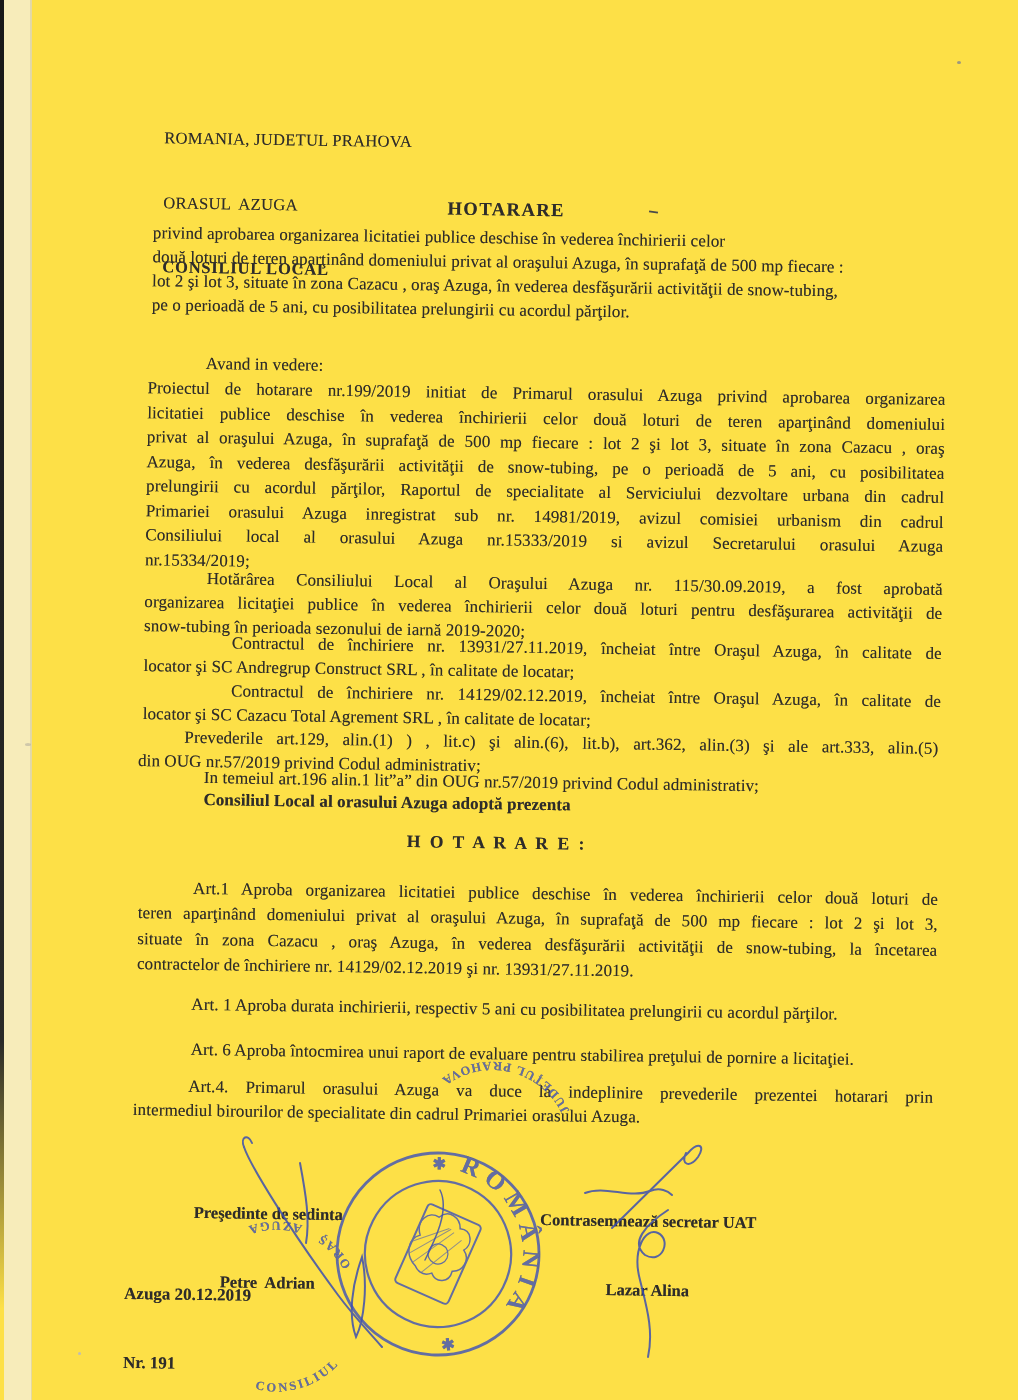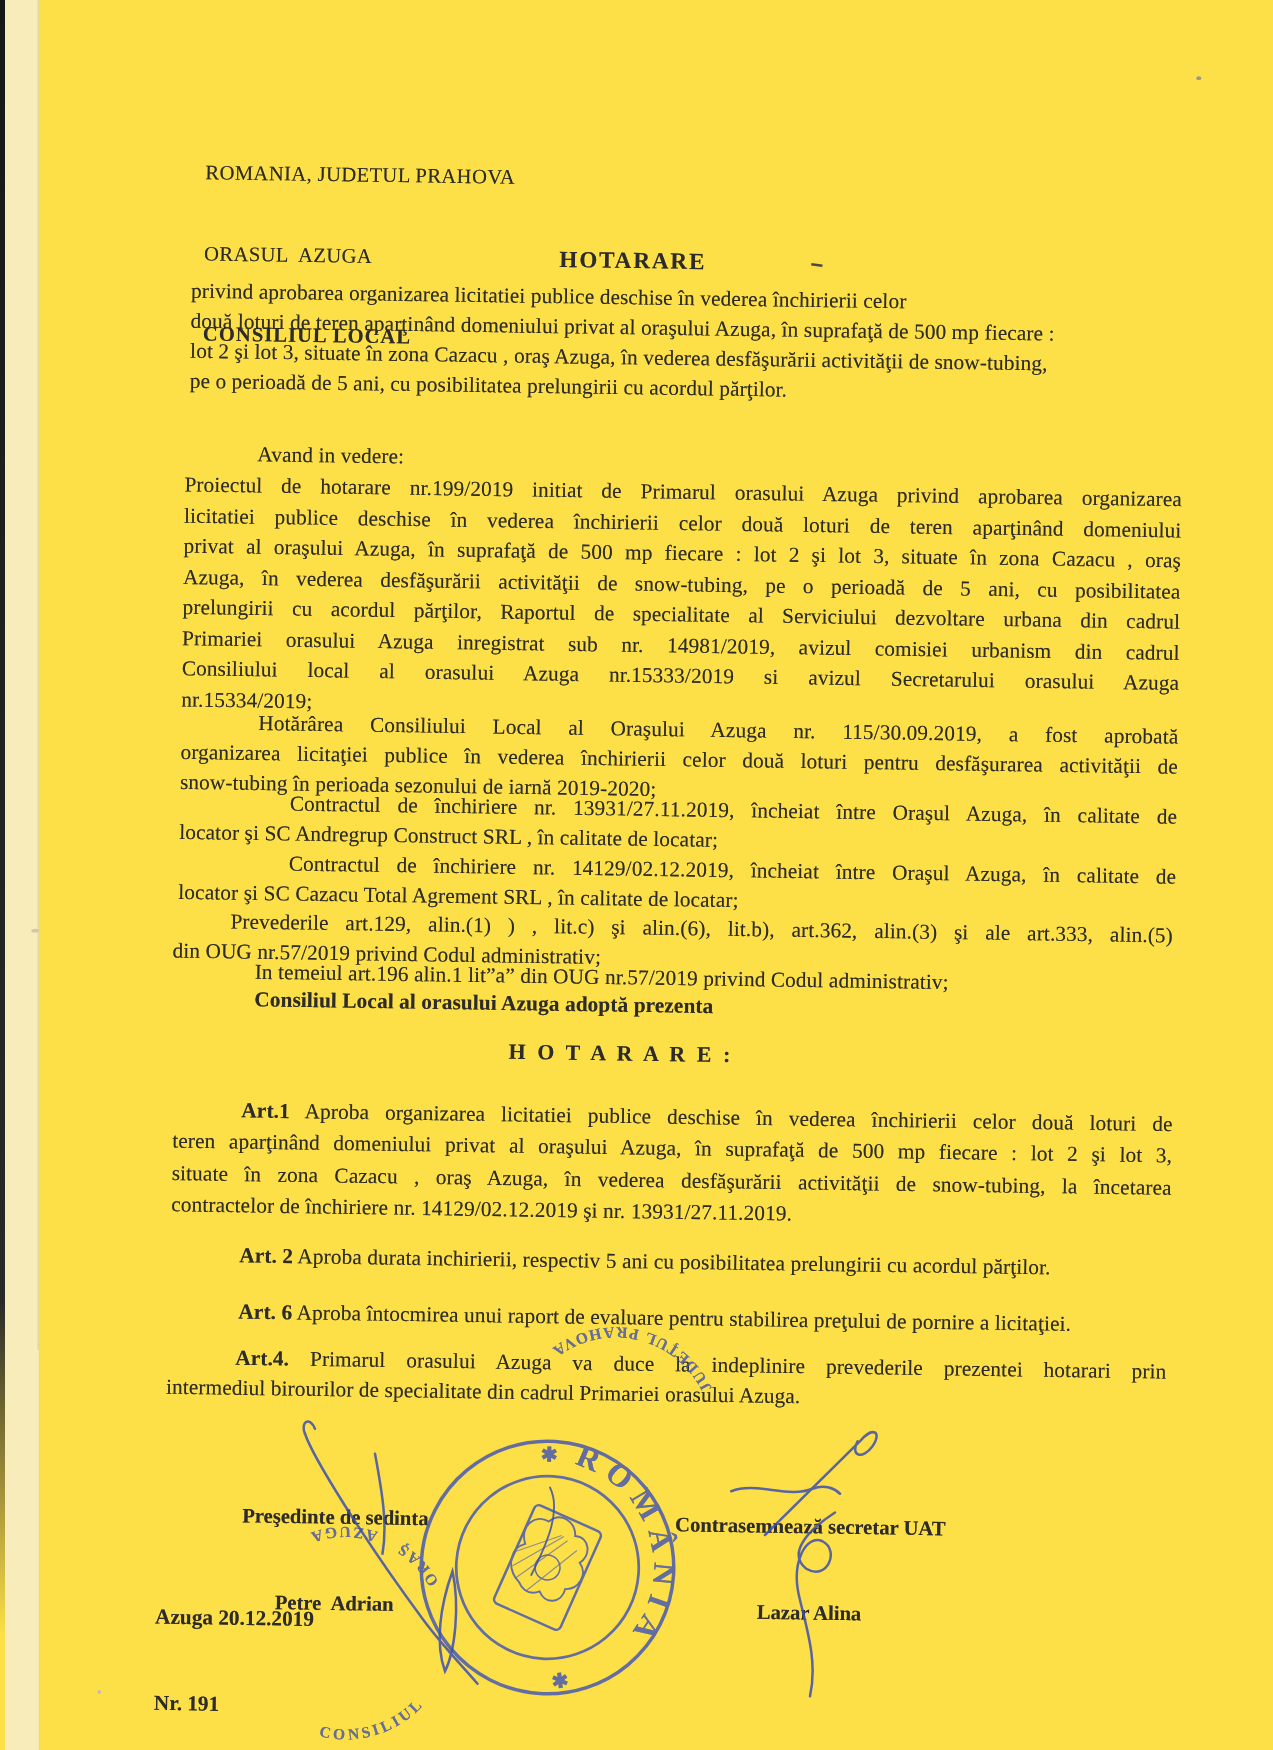--- a/index.html
+++ b/index.html
@@ -19,21 +19,21 @@
   .speck{position:absolute;border-radius:50%;}
   
   .hdr{font-size:16.5px;line-height:21.5px;letter-spacing:.3px;white-space:pre;}
   .hdr .b3{font-weight:700;letter-spacing:.8px;}
   .doctitle{font-weight:700;font-size:18.5px;letter-spacing:1.5px;text-align:center;}
   .decision{font-weight:700;font-size:17.5px;letter-spacing:2.5px;text-align:center;}
   .para{--lh:24px;font-size:17px;letter-spacing:.1px;}
   .pline{line-height:var(--lh);}
   .para.just .pline.jfull{text-align:justify;margin-bottom:calc(var(--lh) * -1);}
   .pline.jfull::after{content:"";display:inline-block;width:100%;height:0;}
-  .para b{font-weight:700;}
+  .para b{font-weight:400;}
   .bold{font-weight:700;}
   .ind46 .pline:first-child{text-indent:46px;}
   .ind55 .pline:first-child{text-indent:55px;}
   .ind62 .pline:first-child{text-indent:62px;}
   .ind88 .pline:first-child{text-indent:88px;}
   .sig{font-weight:700;font-size:16.5px;line-height:23px;text-align:center;white-space:pre;}
   .foot{font-weight:700;font-size:17px;line-height:23px;white-space:pre;}
   .mark-dash{position:absolute;background:#4a4a4a;}
   svg{position:absolute;overflow:visible;}
 </style>
@@ -114,21 +114,21 @@
     <div class="blk decision" style="left:108px;top:827px;width:800px;">H O T A R A R E :</div>
 
     <div class="blk para just ind55" style="left:150px;top:875px;width:800px;--lh:25.3px;">
         <div class="pline jfull"><b>Art.1</b> Aproba organizarea licitatiei publice deschise în vederea închirierii celor două loturi de</div>
         <div class="pline jfull">teren aparţinând domeniului privat al oraşului Azuga, în suprafaţă de 500 mp fiecare : lot 2 şi lot 3,</div>
         <div class="pline jfull">situate în zona Cazacu , oraş Azuga, în vederea desfăşurării activităţii de snow-tubing, la încetarea</div>
         <div class="pline">contractelor de închiriere nr. 14129/02.12.2019 şi nr. 13931/27.11.2019.</div>
       </div>
 
     <div class="blk para ind55" style="left:150px;top:992px;width:810px;">
-        <div class="pline"><b>Art. 2</b> Aproba durata inchirierii, respectiv 5 ani cu posibilitatea prelungirii cu acordul părţilor.</div>
+        <div class="pline"><b>Art. 1</b> Aproba durata inchirierii, respectiv 5 ani cu posibilitatea prelungirii cu acordul părţilor.</div>
       </div>
 
     <div class="blk para ind55" style="left:150px;top:1037px;width:820px;">
         <div class="pline"><b>Art. 6</b> Aproba întocmirea unui raport de evaluare pentru stabilirea preţului de pornire a licitaţiei.</div>
       </div>
 
     <div class="blk para just ind55" style="left:148px;top:1074px;width:800px;--lh:24px;">
         <div class="pline jfull"><b>Art.4.</b> Primarul orasului Azuga va duce la indeplinire prevederile prezentei hotarari prin</div>
         <div class="pline">intermediul birourilor de specialitate din cadrul Primariei orasului Azuga.</div>
       </div>

